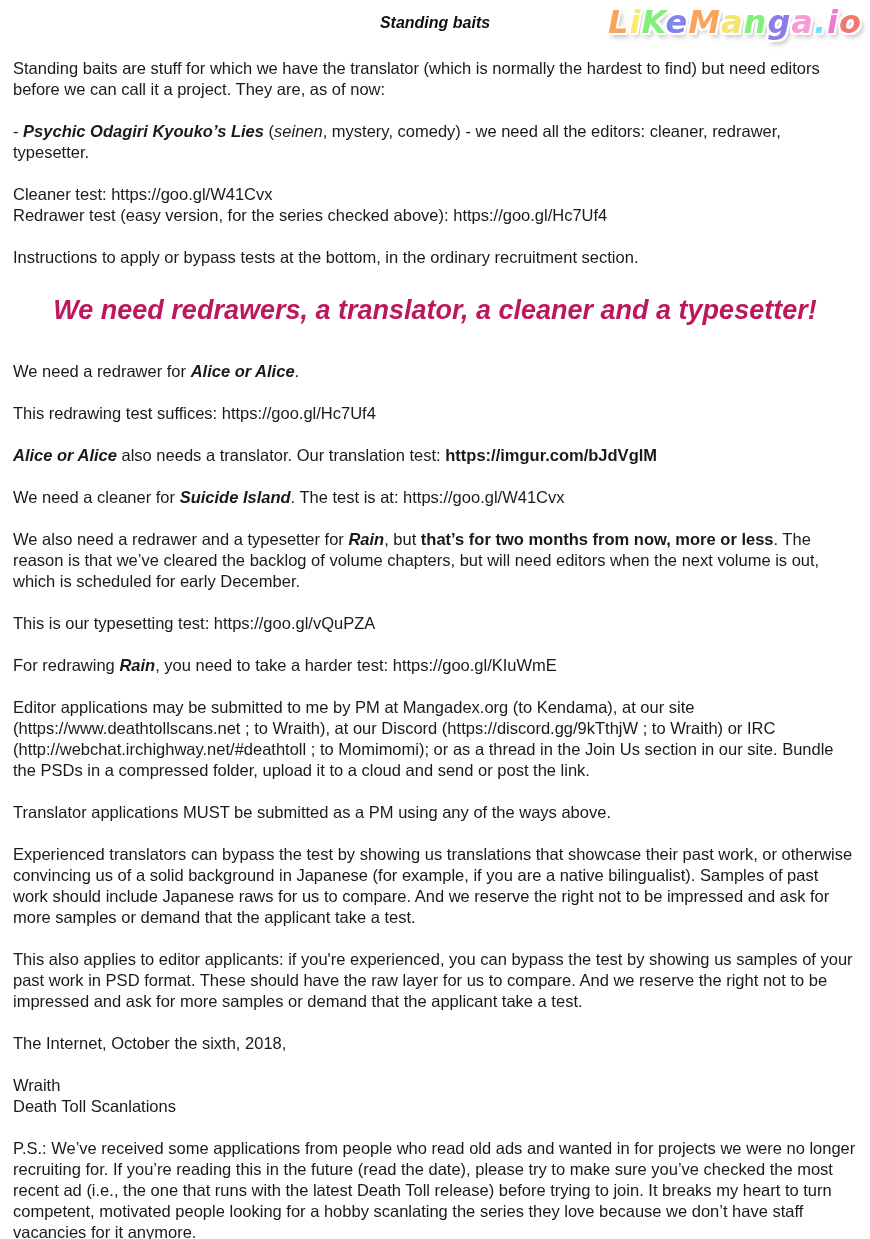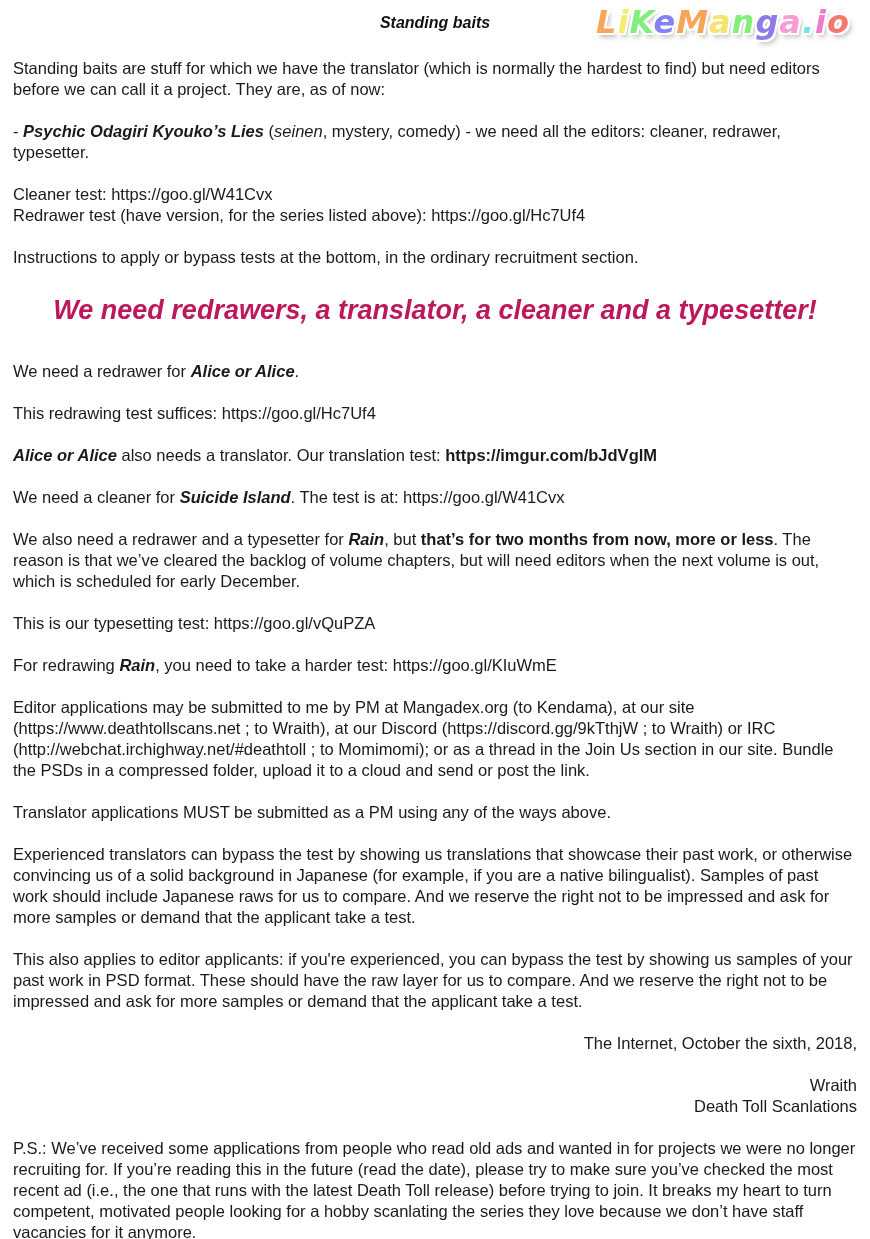--- a/index.html
+++ b/index.html
@@ -25,21 +25,21 @@
     text-align: center;
     font-size: 16px;
     line-height: 30px;
     font-weight: 700;
     font-style: italic;
     color: #111;
   }
   .logo {
     position: absolute;
     top: 2px;
-    right: 20px;
+    right: 8px;
     font-family: "DejaVu Sans", sans-serif;
     font-size: 32px;
     line-height: 40px;
     font-weight: 700;
     font-style: italic;
     letter-spacing: 1px;
     white-space: nowrap;
     user-select: none;
   }
   .logo span {
@@ -54,40 +54,39 @@
   .heading {
     margin: 26px 0 35px 0;
     text-align: center;
     font-size: 27px;
     line-height: 32px;
     font-weight: 700;
     font-style: italic;
     color: #be185d;
   }
   .right {
-    text-align: right;
   }
   .ps {
     margin-bottom: 0;
   }
 </style>
 </head>
 <body>
 
 <div class="page">
 
   <div class="logo"><span style="color: rgb(248, 165, 91);">L</span><span style="color: rgb(246, 236, 111);">i</span><span style="color: rgb(130, 239, 123);">K</span><span style="color: rgb(129, 131, 241);">e</span><span style="color: rgb(248, 165, 91);">M</span><span style="color: rgb(246, 227, 111);">a</span><span style="color: rgb(130, 239, 123);">n</span><span style="color: rgb(143, 123, 232);">g</span><span style="color: rgb(247, 155, 212);">a</span><span style="color: rgb(111, 227, 238);">.</span><span style="color: rgb(239, 123, 208);">i</span><span style="color: rgb(242, 121, 108);">o</span></div>
 
   <h1 class="title">Standing baits</h1>
 
   <p><span>Standing baits are stuff for which we have the translator (which is normally the hardest to find) but need editors before we can call it a project. They are, as of now:</span></p>
 
   <p><span>- </span><span style="font-weight: 700; font-style: italic;">Psychic Odagiri Kyouko’s Lies</span><span> (</span><span style="font-style: italic; text-align: center;">seinen</span><span>, mystery, comedy) - we need all the editors: cleaner, redrawer, typesetter.</span></p>
 
-  <p><span>Cleaner test: https://goo.gl/W41Cvx</span><br><span>Redrawer test (have version, for the series listed above): https://goo.gl/Hc7Uf4</span></p>
+  <p><span>Cleaner test: https://goo.gl/W41Cvx</span><br><span>Redrawer test (easy version, for the series checked above): https://goo.gl/Hc7Uf4</span></p>
 
   <p><span>Instructions to apply or bypass tests at the bottom, in the ordinary recruitment section.</span></p>
 
   <h2 class="heading">We need redrawers, a translator, a cleaner and a typesetter!</h2>
 
   <p><span>We need a redrawer for </span><span style="font-weight: 700; font-style: italic;">Alice or Alice</span><span>.</span></p>
 
   <p><span>This redrawing test suffices: https://goo.gl/Hc7Uf4</span></p>
 
   <p><span style="font-weight: 700; font-style: italic;">Alice or Alice</span><span> also needs a translator. Our translation test: </span><span style="font-weight: 700;">https://imgur.com/bJdVglM</span></p>

